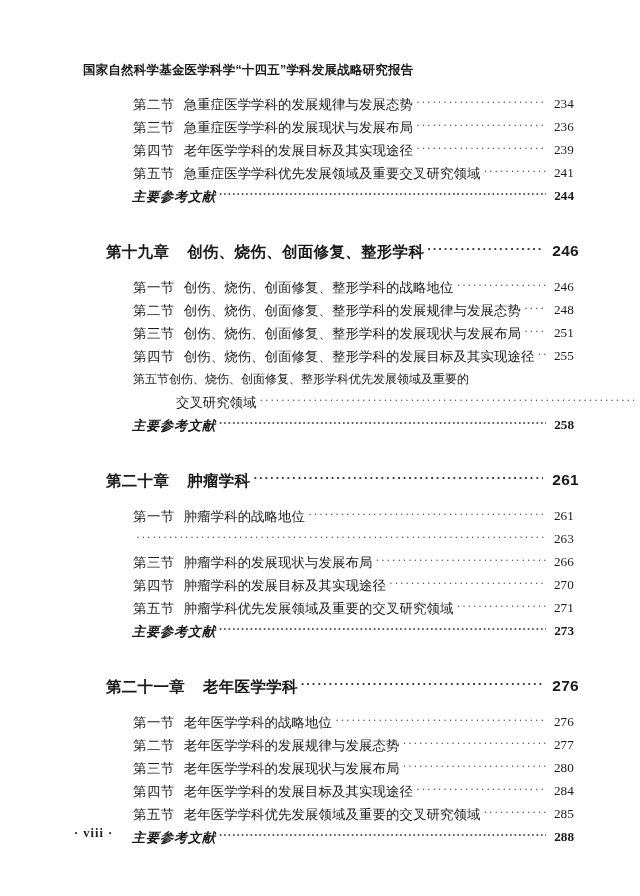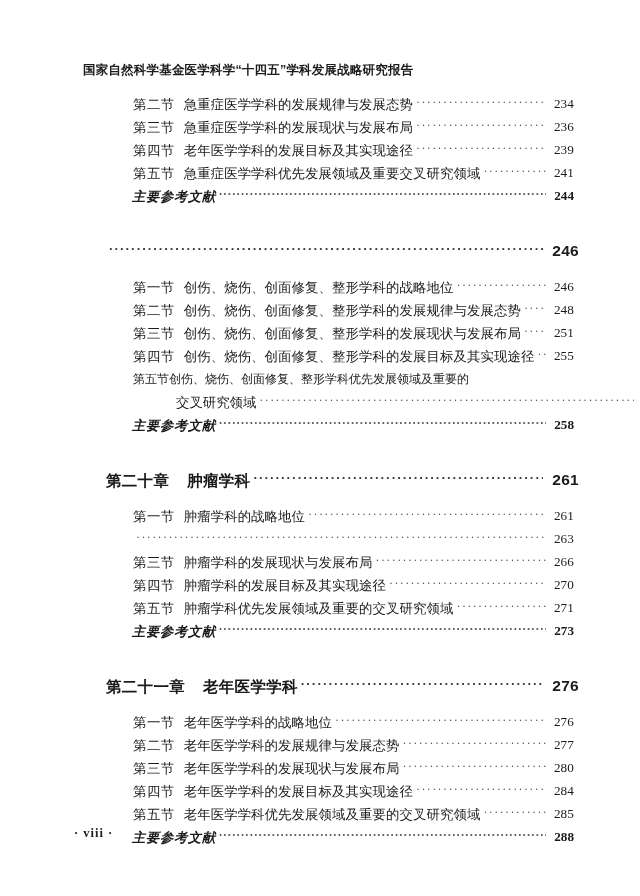--- a/index.html
+++ b/index.html
@@ -201,20 +201,21 @@
       <div class="row refs">
         <span class="label">主要参考文献</span>
         <span class="leader"></span>
         <span class="pageno">244</span>
       </div>
     </div>
 
     <div class="gap-before-chapter"></div>
 
     <div class="row chapter">
+      <span class="label"><span class="num">第十九章</span><span>创伤、烧伤、创面修复、整形学科</span></span>
       <span class="leader"></span>
       <span class="pageno">246</span>
     </div>
 
     <div class="gap-after-chapter"></div>
 
     <div class="row section">
       <span class="label"><span class="num">第一节</span><span>创伤、烧伤、创面修复、整形学科的战略地位</span></span>
       <span class="leader"></span>
       <span class="pageno">246</span>

